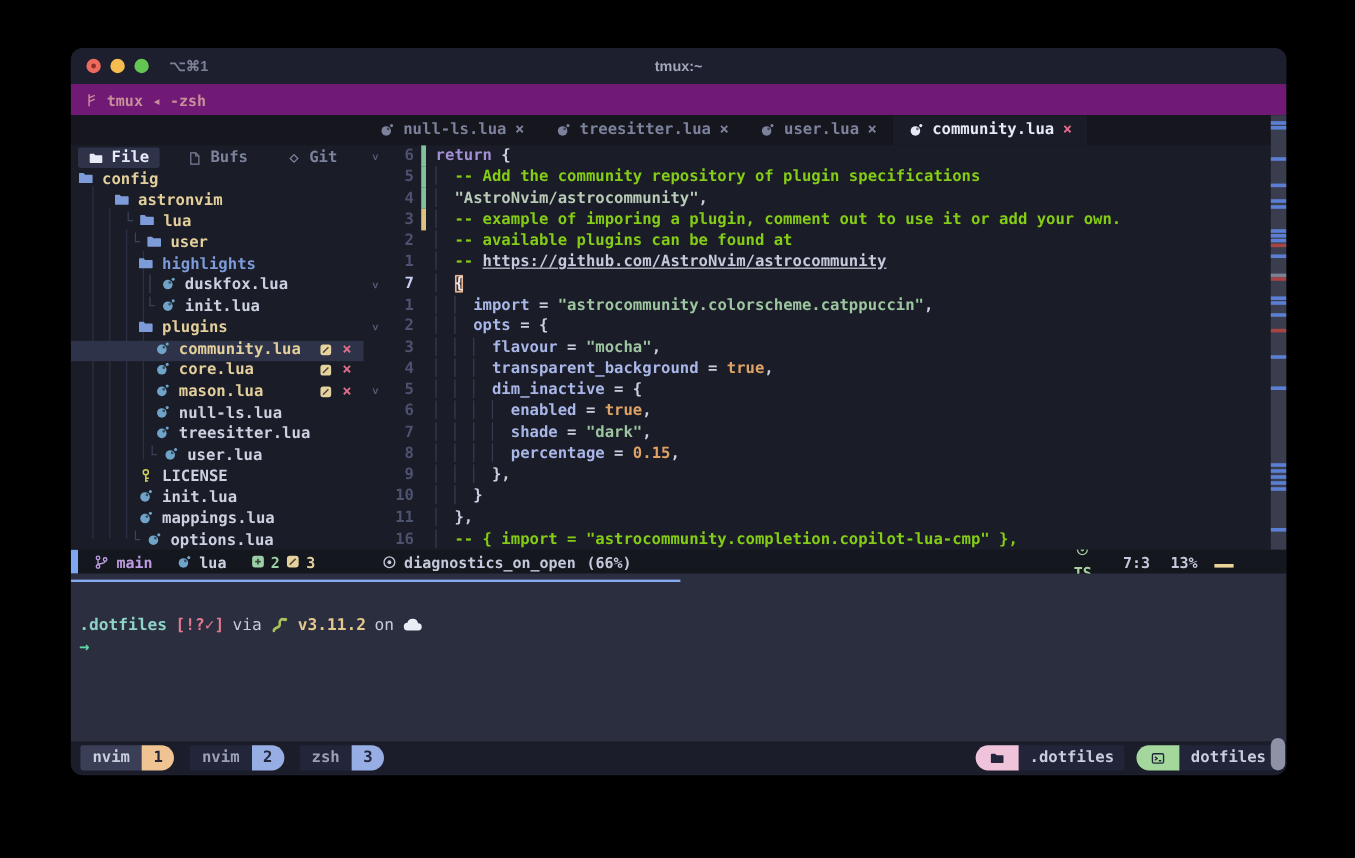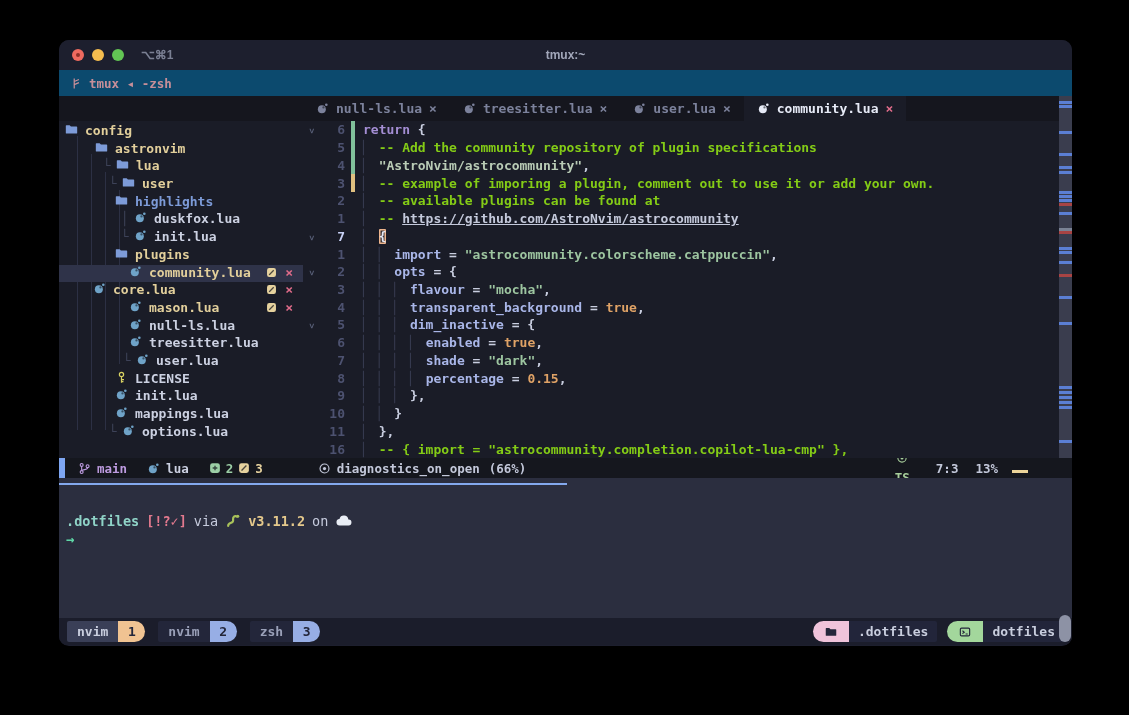--- a/index.html
+++ b/index.html
@@ -17,21 +17,21 @@
   .light { width:12px; height:12px; border-radius:50%; position:relative; }
   .light.red { background:#ee6a5f; }
   .light.red::after { content:""; position:absolute; left:4px; top:4px; width:4px; height:4px;
     border-radius:50%; background:#8e2f27; }
   .light.yellow { background:#f5bd4f; } .light.green { background:#62c554; }
   .tb-shortcut { margin-left:17px; color:#7b8094; font-size:12px; font-weight:bold; }
   .tb-title { position:absolute; left:0; right:0; text-align:center; color:#a2a7ba;
     font-size:12px; font-weight:bold; pointer-events:none; }
 
   
-  .kittybar { height:26px; background:#0c4a6e; display:flex; align-items:center;
+  .kittybar { height:26px; background:#701a75; display:flex; align-items:center;
     padding-left:11px; color:#c78f99; font-size:12.5px; flex:0 0 auto; gap:6px; }
 
   
   .nvim { flex:0 0 362px; background:#1a1c27; display:flex; flex-direction:column;
     position:relative; min-height:0; }
   .bufline { height:25px; background:#15161e; display:flex; align-items:center; flex:0 0 auto; }
   .buf-offset { width:244px; flex:0 0 auto; }
   .buftab { display:flex; align-items:center; gap:7px; padding:0 13px; height:100%;
     font-size:13px; color:#7c829c; cursor:default; }
   .buftab .ic { color:#7c829c; }
@@ -183,20 +183,41 @@
               <circle fill="currentColor" cx="12.7" cy="3.3" r="1.6"></circle>
               <circle fill="rgba(10,12,20,.55)" cx="9.2" cy="6.7" r="1.4"></circle>
             </svg>
             <span>community.lua</span>
             <span class="x">×</span>
           </span>
         </span>
     </div>
     <div class="nvim-main">
       <div class="sidebar">
+        <div class="sb-tabs" id="sbtabs">
+            <span class="sb-tab active">
+              <svg class="ic" width="12" height="12" viewBox="0 0 16 16" style="color:currentColor">
+                <path fill="currentColor" d="M1 3.4c0-.4.3-.7.7-.7h4l1.6 1.7h6.9c.4 0 .8.3.8.7v7.2c0 .4-.3.7-.8.7H1.7c-.4 0-.7-.3-.7-.7z"></path>
+              </svg>
+              <span>File</span>
+            </span>
+            <span class="sb-tab">
+              <svg class="ic" width="12" height="12" viewBox="0 0 16 16" style="color:currentColor">
+                <path fill="none" stroke="currentColor" stroke-width="1.3" d="M4 1.8h5.5L13 5.3v9H4z"></path>
+                <path fill="none" stroke="currentColor" stroke-width="1.3" d="M9.5 1.8v3.5H13"></path>
+              </svg>
+              <span>Bufs</span>
+            </span>
+            <span class="sb-tab">
+              <svg class="ic" width="12" height="12" viewBox="0 0 16 16" style="color:currentColor">
+                <rect fill="none" stroke="currentColor" stroke-width="1.4" x="5" y="5" width="6" height="6" transform="rotate(45 8 8)"></rect>
+              </svg>
+              <span>Git</span>
+            </span>
+          </div>
         <div class="sb-tree" id="sbtree">
             <div class="guide" style="left:18px;top:15px;height:294px"></div>
             <div class="guide" style="left:32px;top:33px;height:276px"></div>
             <div class="guide" style="left:46px;top:51px;height:258px"></div>
             <div class="guide" style="left:60px;top:69px;height:174px"></div>
             <div class="sb-row" style="padding-left:6px"><span class="sb-ic"><svg class="ic" width="13" height="13" viewBox="0 0 16 16" style="color:#7d9bd8">
                   <path fill="currentColor" d="M1 3.4c0-.4.3-.7.7-.7h4l1.6 1.7h6.9c.4 0 .8.3.8.7v7.2c0 .4-.3.7-.8.7H1.7c-.4 0-.7-.3-.7-.7z"></path>
                 </svg></span><span class="sb-label yellow">config</span></div>
             <div class="sb-row" style="padding-left:36px"><span class="sb-ic"><svg class="ic" width="13" height="13" viewBox="0 0 16 16" style="color:#7d9bd8">
                   <path fill="currentColor" d="M1 3.4c0-.4.3-.7.7-.7h4l1.6 1.7h6.9c.4 0 .8.3.8.7v7.2c0 .4-.3.7-.8.7H1.7c-.4 0-.7-.3-.7-.7z"></path>
@@ -224,21 +245,21 @@
                   <path fill="currentColor" d="M1 3.4c0-.4.3-.7.7-.7h4l1.6 1.7h6.9c.4 0 .8.3.8.7v7.2c0 .4-.3.7-.8.7H1.7c-.4 0-.7-.3-.7-.7z"></path>
                 </svg></span><span class="sb-label yellow">plugins</span></div>
             <div class="sb-row selected" style="padding-left:70px"><span class="sb-ic"><svg class="ic" width="13" height="13" viewBox="0 0 16 16" style="color:#6fa3c8">
                   <circle fill="currentColor" cx="7.2" cy="8.8" r="4.9"></circle>
                   <circle fill="currentColor" cx="12.7" cy="3.3" r="1.6"></circle>
                   <circle fill="rgba(10,12,20,.55)" cx="9.2" cy="6.7" r="1.4"></circle>
                 </svg></span><span class="sb-label yellow">community.lua</span><span class="sb-badges"><span><svg class="ic" width="11" height="11" viewBox="0 0 16 16" style="color:#e6d29e">
                     <rect fill="currentColor" x="1.5" y="1.5" width="13" height="13" rx="3.2"></rect>
                     <path fill="none" stroke="rgba(10,12,20,.7)" stroke-width="1.8" d="M4.8 11.2l6.4-6.4M4.8 11.2l-.2.2"></path>
                   </svg></span><span class="x">×</span></span></div>
-            <div class="sb-row" style="padding-left:34px"><span class="sb-ic"><svg class="ic" width="13" height="13" viewBox="0 0 16 16" style="color:#6fa3c8">
+            <div class="sb-row" style="padding-left:70px"><span class="sb-ic"><svg class="ic" width="13" height="13" viewBox="0 0 16 16" style="color:#6fa3c8">
                   <circle fill="currentColor" cx="7.2" cy="8.8" r="4.9"></circle>
                   <circle fill="currentColor" cx="12.7" cy="3.3" r="1.6"></circle>
                   <circle fill="rgba(10,12,20,.55)" cx="9.2" cy="6.7" r="1.4"></circle>
                 </svg></span><span class="sb-label yellow">core.lua</span><span class="sb-badges"><span><svg class="ic" width="11" height="11" viewBox="0 0 16 16" style="color:#e6d29e">
                     <rect fill="currentColor" x="1.5" y="1.5" width="13" height="13" rx="3.2"></rect>
                     <path fill="none" stroke="rgba(10,12,20,.7)" stroke-width="1.8" d="M4.8 11.2l6.4-6.4M4.8 11.2l-.2.2"></path>
                   </svg></span><span class="x">×</span></span></div>
             <div class="sb-row" style="padding-left:70px"><span class="sb-ic"><svg class="ic" width="13" height="13" viewBox="0 0 16 16" style="color:#6fa3c8">
                   <circle fill="currentColor" cx="7.2" cy="8.8" r="4.9"></circle>
                   <circle fill="currentColor" cx="12.7" cy="3.3" r="1.6"></circle>

